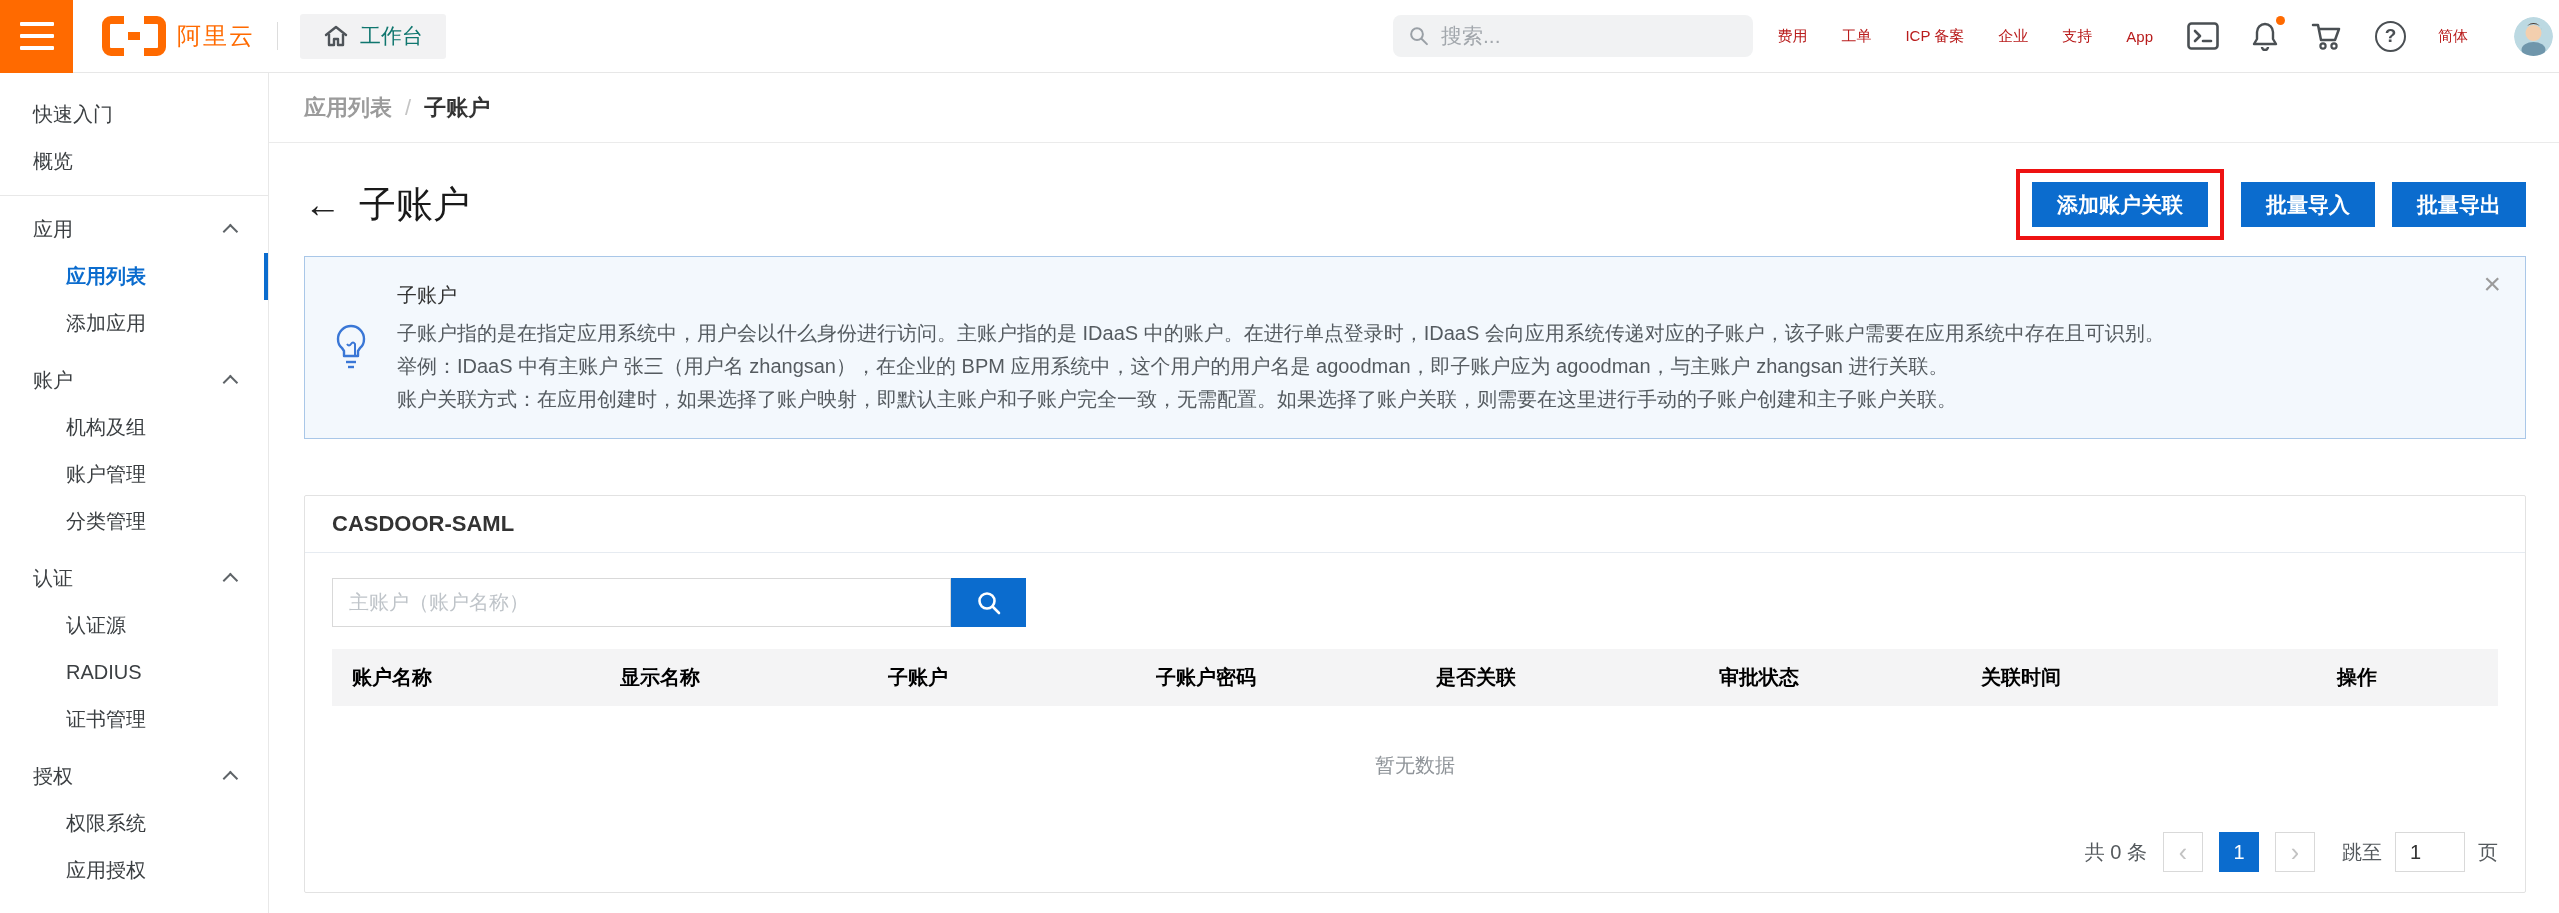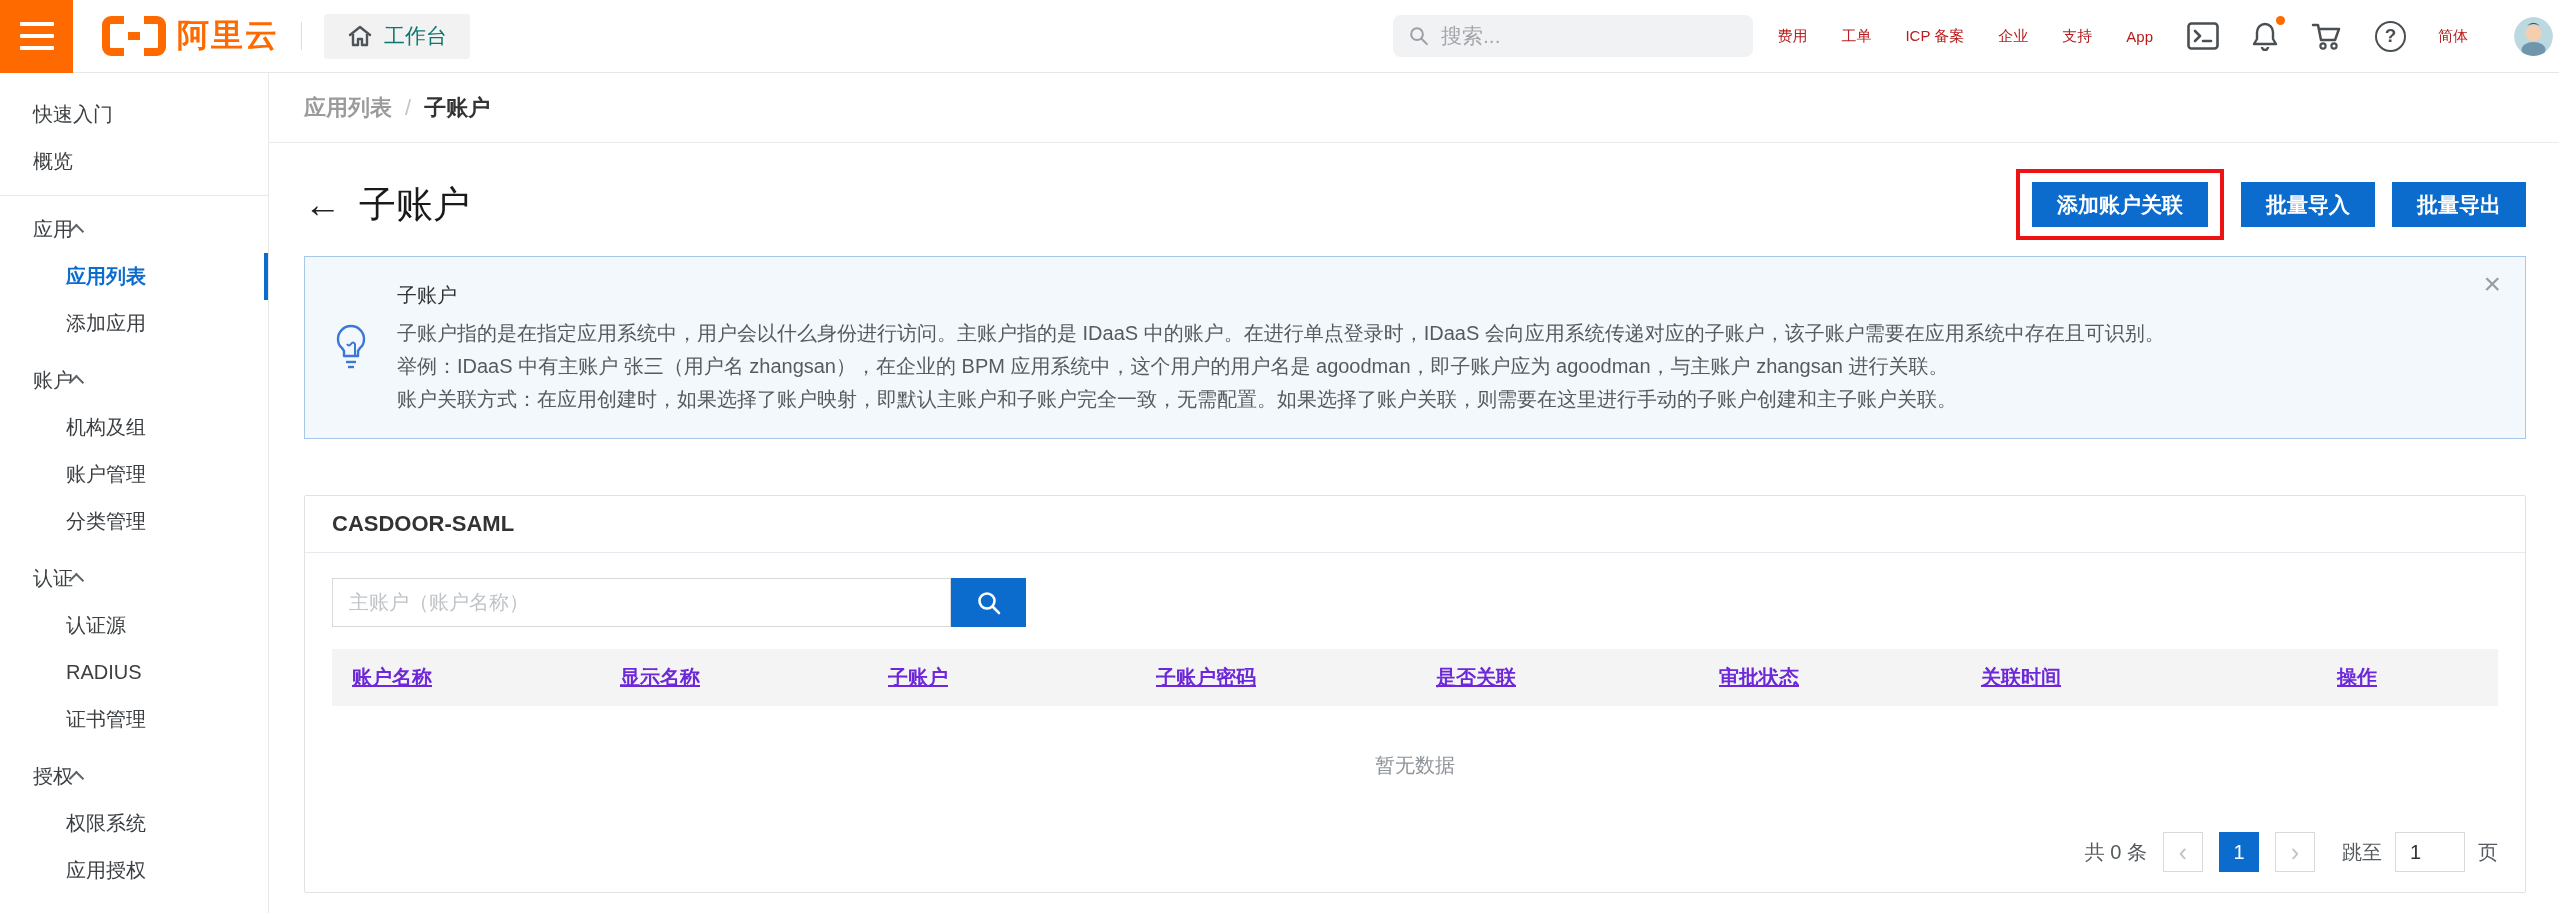--- a/index.html
+++ b/index.html
@@ -6,21 +6,21 @@
   html,body { width:2559px; height:913px; overflow:hidden; background:#fff;
     font-family:"Liberation Sans","DejaVu Sans",sans-serif; }
 
   
   .topbar { height:73px; display:flex; align-items:center; background:#fff;
     border-bottom:1px solid #e7e7e7; }
   .burger { width:73px; height:73px; background:#ff6a00; display:flex; flex:none;
     flex-direction:column; justify-content:center; align-items:center; gap:8px; cursor:pointer; }
   .burger i { width:34px; height:4px; background:#fff; border-radius:1px; }
   .logo { margin-left:27px; display:flex; align-items:center; gap:9px; flex:none; }
-  .logo-text { color:#ff6a00; font-size:32px; font-weight:700; letter-spacing:2px; }
+  .logo-text { color:#ff6a00; font-size:24px; font-weight:400; letter-spacing:2px; }
   .top-divider { width:1px; height:28px; background:#ddd; margin:0 22px; flex:none; }
   .workbench { height:45px; background:#f2f2f3; border-radius:3px; display:flex;
     align-items:center; gap:11px; padding:0 23px; color:#0f766e; font-size:21px; cursor:pointer; }
   .search { margin-left:auto; width:360px; height:42px; background:#f1f2f3; border-radius:8px;
     display:flex; align-items:center; padding:0 15px; gap:11px; margin-right:24px; }
   .search input { border:none; background:transparent; outline:none; font-size:21px;
     color:#333; width:100%; font-family:inherit; }
   .search input::placeholder { color:#a2a7ac; }
   .topnav { display:flex; align-items:center; margin-right:12px; }
   .topnav .tn { font-size:15px; color:#b91c1c; margin-right:34px; cursor:pointer; white-space:nowrap; }
@@ -31,21 +31,21 @@
     display:flex; align-items:center; justify-content:center; font-size:19px; font-weight:700; color:#4a4f53; }
   .avatar { width:39px; height:39px; border-radius:50%; overflow:hidden; cursor:pointer;
     margin-right:6px; flex:none; }
 
   
   .layout { display:flex; height:840px; }
   .sidebar { width:269px; flex:none; border-right:1px solid #e8e8e8; padding-top:18px;
     font-size:20px; color:#3b3f42; background:#fff; }
   .side-item { height:47px; line-height:47px; padding-left:33px; cursor:pointer; position:relative; }
   .side-sub { padding-left:66px; }
-  .side-section { display:flex; justify-content:flex-start; align-items:center;
+  .side-section { display:flex; justify-content:space-between; align-items:center;
     height:47px; margin-top:10px; padding:0 30px 0 33px; cursor:pointer; }
   .chev-up { width:11px; height:11px; border-left:2px solid #5f6468; border-top:2px solid #5f6468;
     transform:rotate(45deg) translateY(3px); }
   .side-divider { height:1px; background:#e8e8e8; margin:10px 0; }
   .active-item { color:#0b6cce; font-weight:700; }
   .active-item::after { content:""; position:absolute; right:0; top:0; width:4px; height:47px; background:#0b6cce; }
 
   .main { flex:1; display:flex; flex-direction:column; }
   .crumbbar { height:70px; flex:none; display:flex; align-items:center; padding-left:35px;
     border-bottom:1px solid #ebebeb; font-size:22px; font-weight:700; }
@@ -78,21 +78,21 @@
     font-weight:700; color:#333; border-bottom:1px solid #e6ebf1; }
   .card-body { padding:25px 27px 20px; }
   .searchrow { display:flex; }
   .acct-input { width:619px; height:49px; border:1px solid #d9d9d9; padding:0 16px;
     font-size:20px; color:#333; outline:none; font-family:inherit; }
   .acct-input::placeholder { color:#bfc4c9; }
   .search-btn { width:75px; height:49px; background:#0b6cce; border:none; display:flex;
     align-items:center; justify-content:center; cursor:pointer; }
   .thead { margin-top:22px; display:grid;
     grid-template-columns:268px 268px 268px 280px 283px 262px 255px 1fr;
-    background:#f4f4f5; height:57px; align-items:center; font-size:20px; font-weight:700; color:#6d28d9;text-decoration:underline; }
+    background:#f4f4f5; height:57px; align-items:center; font-size:20px; font-weight:700; color:#000000; }
   .th { padding-left:20px; }
   .th-op { text-align:center; padding-left:0; }
   .empty { height:118px; display:flex; align-items:center; justify-content:center;
     font-size:20px; color:#8f9499; }
   .pager { margin-top:8px; display:flex; align-items:center; justify-content:flex-end;
     font-size:20px; color:#54595d; }
   .pg-btn { width:40px; height:40px; border:1px solid #d9d9d9; background:#fff; display:flex;
     align-items:center; justify-content:center; color:#c3c3c3; font-size:25px; cursor:pointer; margin-left:16px; }
   .pg-cur { width:40px; height:40px; background:#0b6cce; color:#fff; display:flex;
     align-items:center; justify-content:center; font-size:20px; margin-left:16px; cursor:pointer; }

